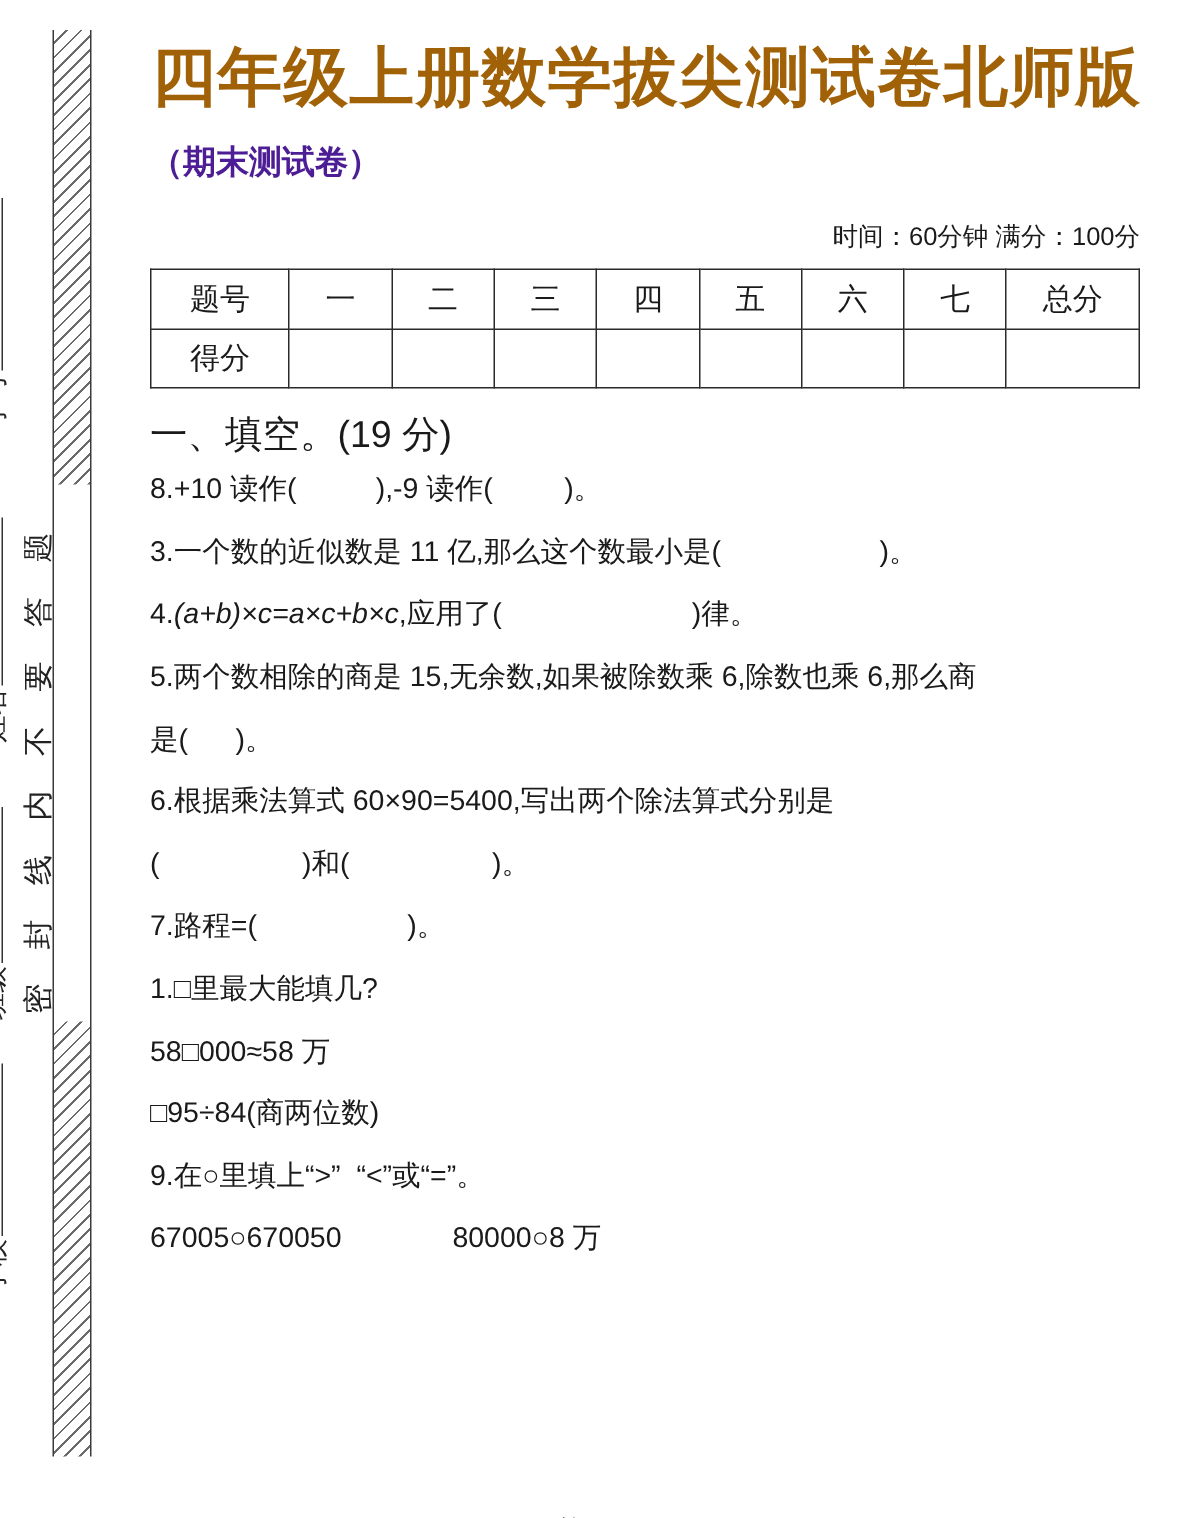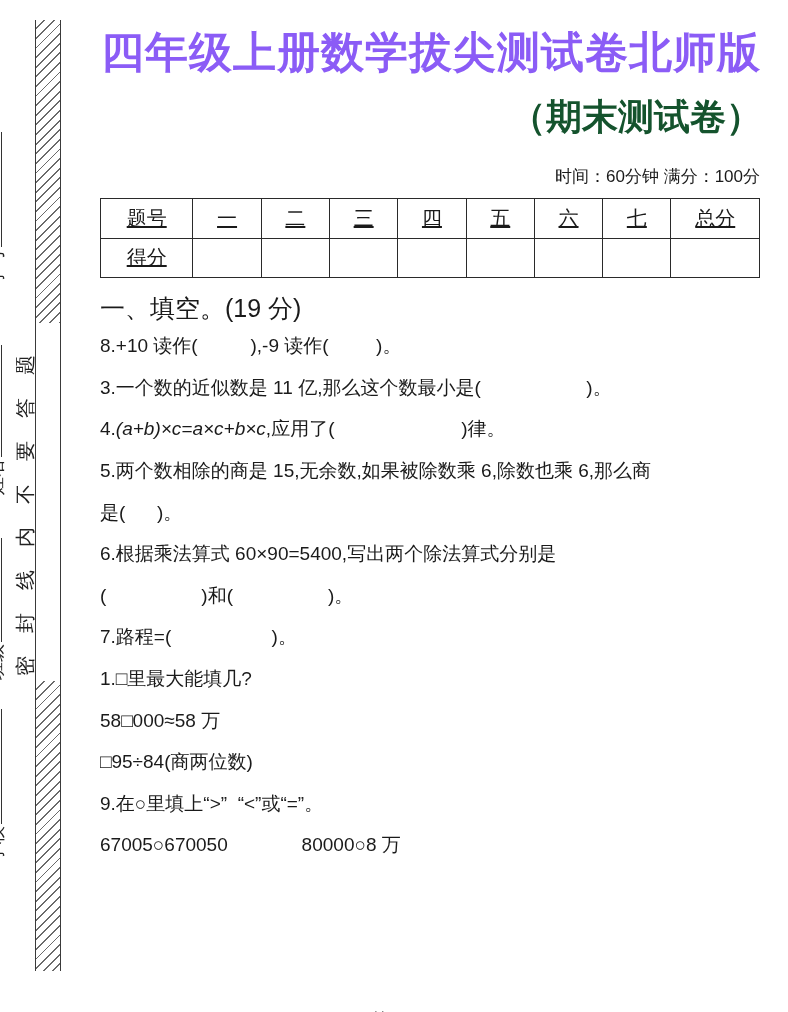--- a/index.html
+++ b/index.html
@@ -25,24 +25,24 @@
     position:absolute;white-space:nowrap;height:24px;font-size:18px;color:#222;
     transform:rotate(-90deg);transform-origin:left bottom;
   }
   .side-label .blank{display:inline-block;height:15px;border-bottom:1.3px solid #333;margin-left:2px;}
   #lbl-xuehao{left:8px;top:261px;} #lbl-xuehao .blank{width:115px;}
   #lbl-xingming{left:8px;top:471px;} #lbl-xingming .blank{width:112px;}
   #lbl-banji{left:8px;top:656px;} #lbl-banji .blank{width:104px;}
   #lbl-xuexiao{left:8px;top:838px;} #lbl-xuexiao .blank{width:115px;}
   
   .content{position:absolute;left:100px;top:0;width:662px;}
-  .title{margin:28px 0 0 0;font-size:43px;line-height:1.12;font-weight:700;text-align:center;letter-spacing:1px;color:#8b5cf6;}
-  .subtitle{margin-top:17px;font-size:36px;font-weight:700;text-align:right;color:#14532d;}
+  .title{margin:28px 0 0 0;font-size:43px;line-height:1.12;font-weight:700;text-align:center;letter-spacing:1px;color:#a16207;}
+  .subtitle{margin-top:17px;font-size:22px;font-weight:700;text-align:left;color:#4c1d95;}
   .meta{margin-top:23px;font-size:17px;text-align:right;padding-right:2px;}
-  table.score{border-collapse:collapse;table-layout:fixed;width:660px;margin-top:10px;text-decoration:underline;}
+  table.score{border-collapse:collapse;table-layout:fixed;width:660px;margin-top:10px;}
   table.score td{border:1.3px solid #2a2a2a;height:38.5px;text-align:center;font-size:20px;padding:0;}
   .sec-heading{margin-top:14px;font-size:25px;font-weight:400;}
   .qline{font-size:19px;line-height:41.6px;white-space:pre-wrap;}
   .qline .fml{font-style:italic;}
   .q-first{margin-top:2px;}
   .footer{position:absolute;left:0;right:0;top:1008px;text-align:center;font-size:17px;word-spacing:6px;}
 </style>
 </head>
 <body>
 

